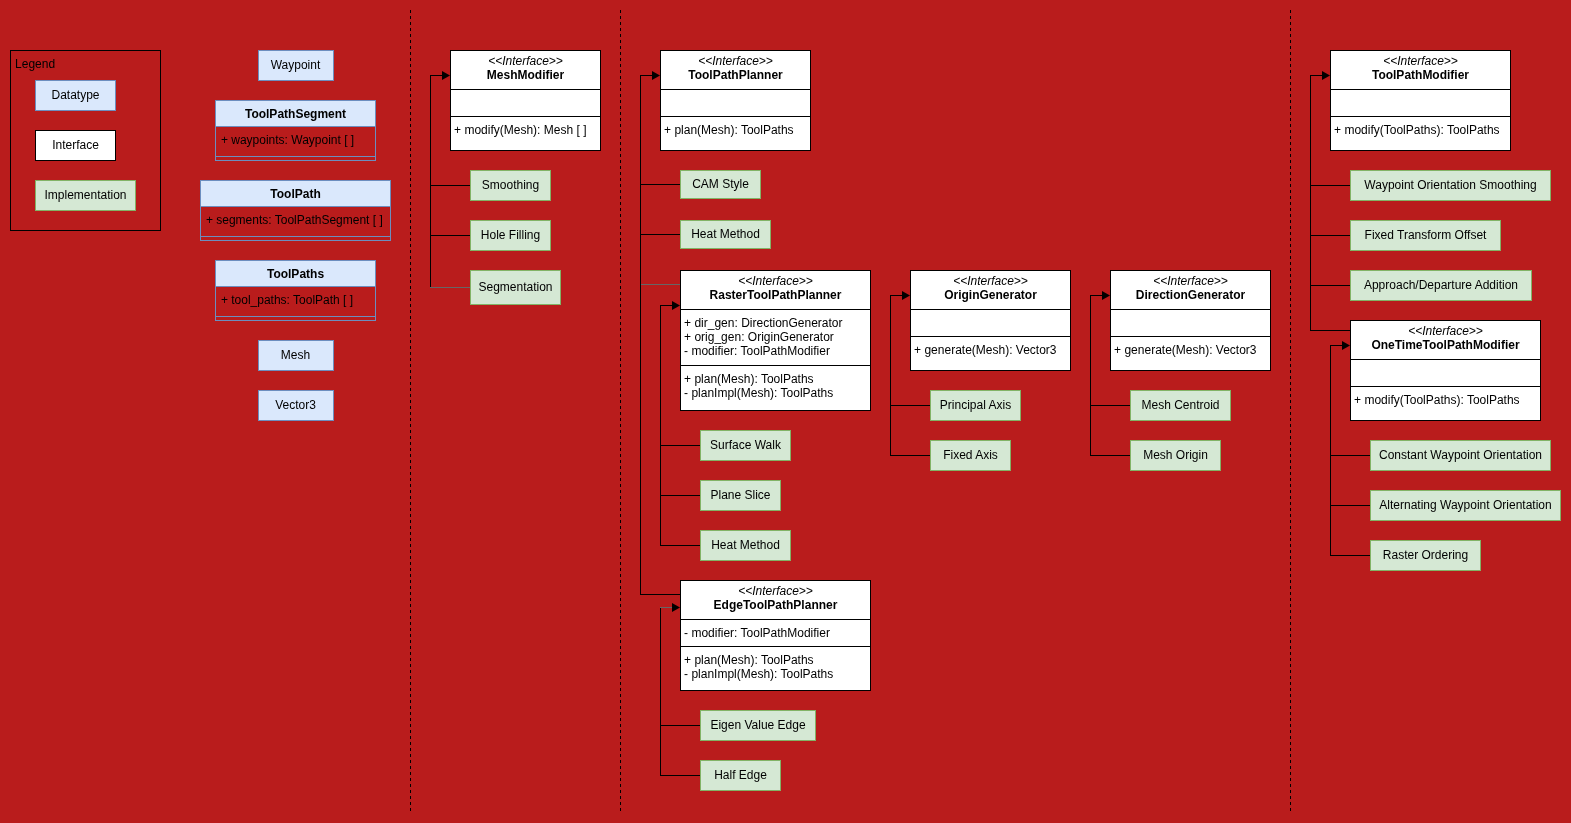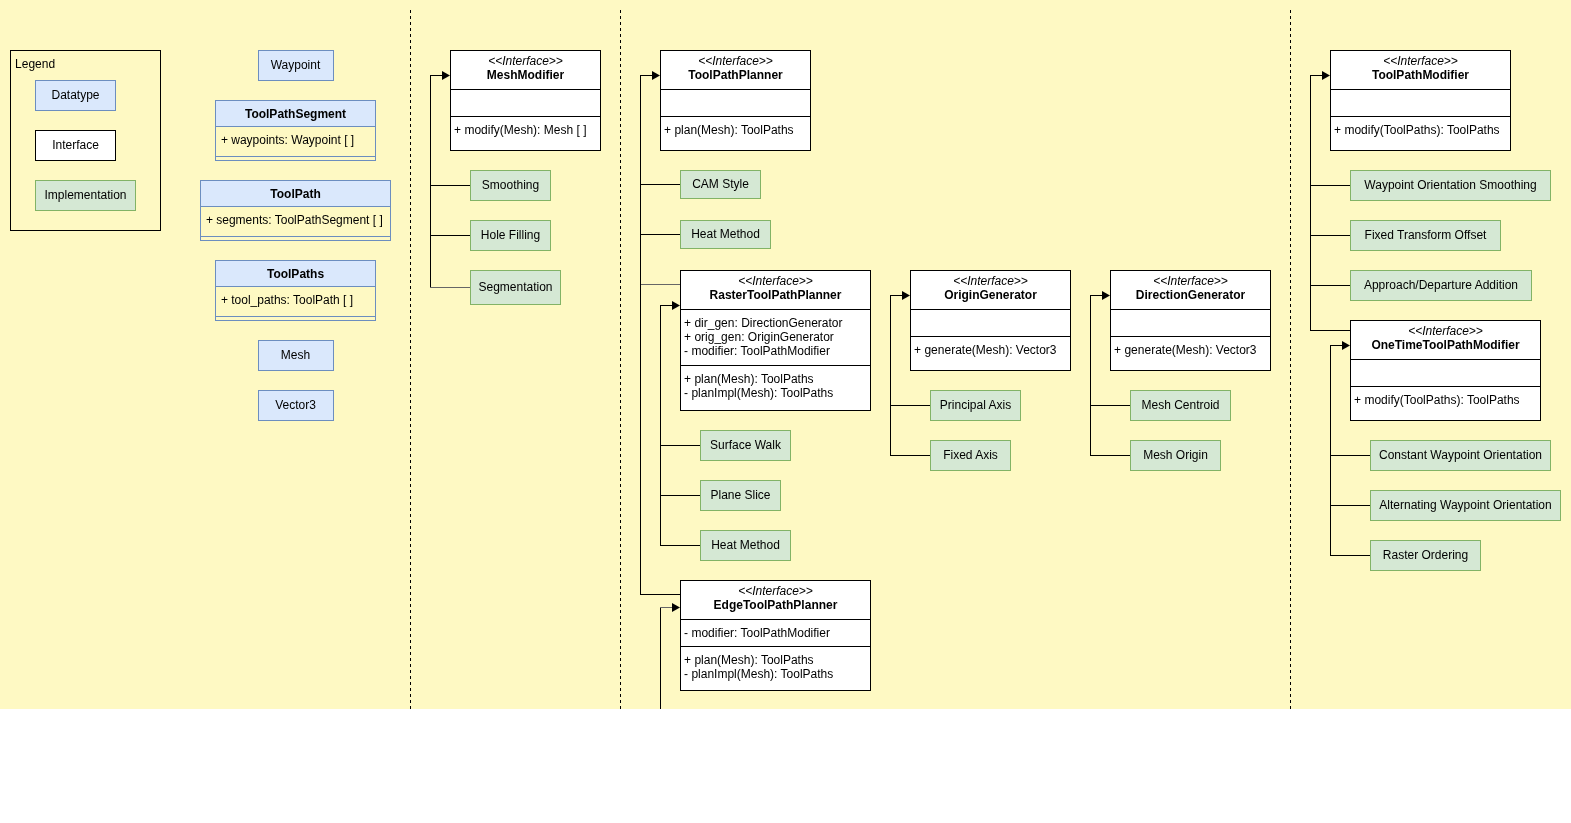--- a/index.html
+++ b/index.html
@@ -1,17 +1,17 @@
 <!DOCTYPE html>
 <html><head>
 <meta charset="utf-8">
 <title>UML Class Diagram</title>
 <style>
   html,body{margin:0;padding:0;background:#ffffff;}
-  #canvas{position:relative;width:1571px;height:709px;background:#fef9c3;overflow:hidden;
+  #canvas{position:relative;width:1571px;height:823px;background:#b91c1c;overflow:hidden;
           font-family:"Liberation Sans",sans-serif;}
   #diagram-svg{position:absolute;left:0;top:0;}
   #diagram-svg text{font-family:"Liberation Sans",sans-serif;font-size:12px;fill:#000000;}
   #diagram-svg text.bold{font-weight:bold;}
   #diagram-svg text.italic{font-style:italic;}
   #diagram-svg rect,#diagram-svg line{shape-rendering:crispEdges;}
 </style>
 </head>
 <body>
 

